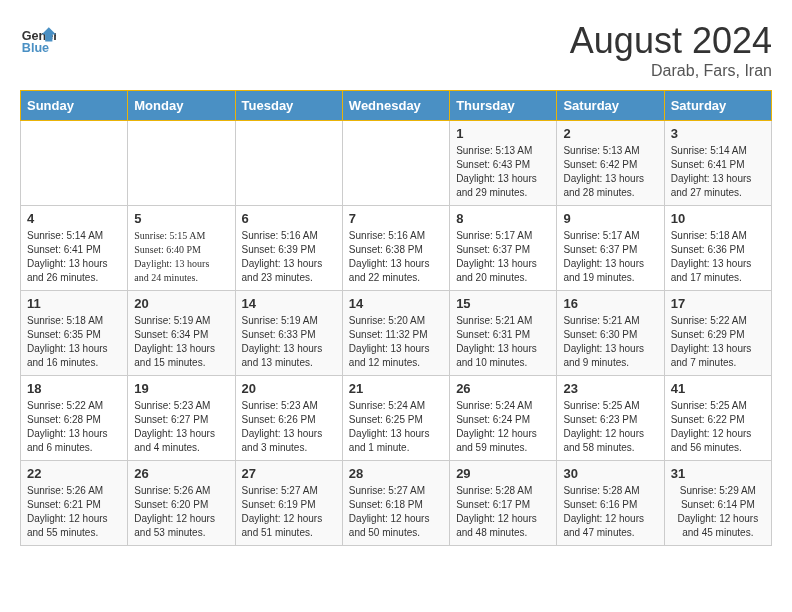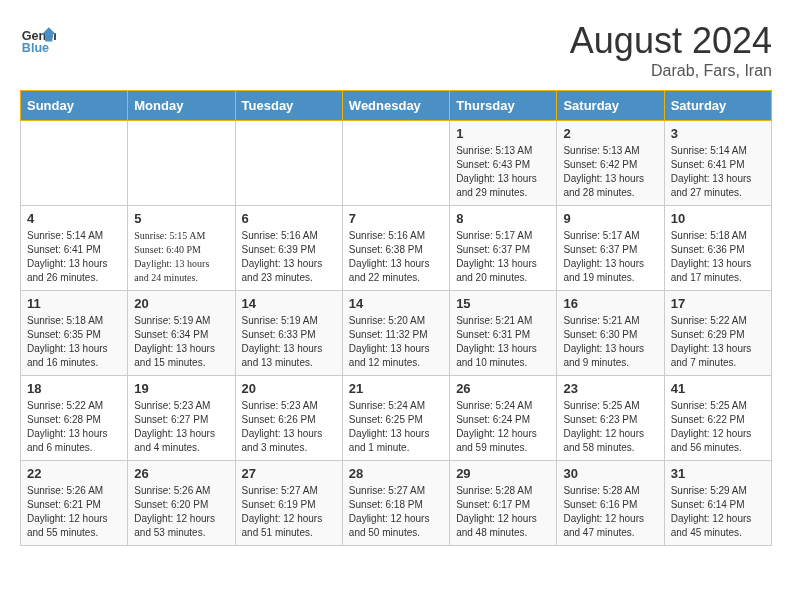--- a/index.html
+++ b/index.html
@@ -332,20 +332,20 @@
         </td>
         <td>
           <div class="day-number">30</div>
           <div class="day-info" style="white-space: pre-line;">Sunrise: 5:28 AM
 Sunset: 6:16 PM
 Daylight: 12 hours
 and 47 minutes.</div>
         </td>
         <td>
           <div class="day-number">31</div>
-          <div class="day-info" style="white-space: pre-line;">Sunrise: 5:29 AM
+          <div class="day-info" style="white-space: pre-line; text-align: center;">Sunrise: 5:29 AM
 Sunset: 6:14 PM
 Daylight: 12 hours
 and 45 minutes.</div>
         </td>
       </tr>
     </tbody>
 </table>
 
 </body></html>

